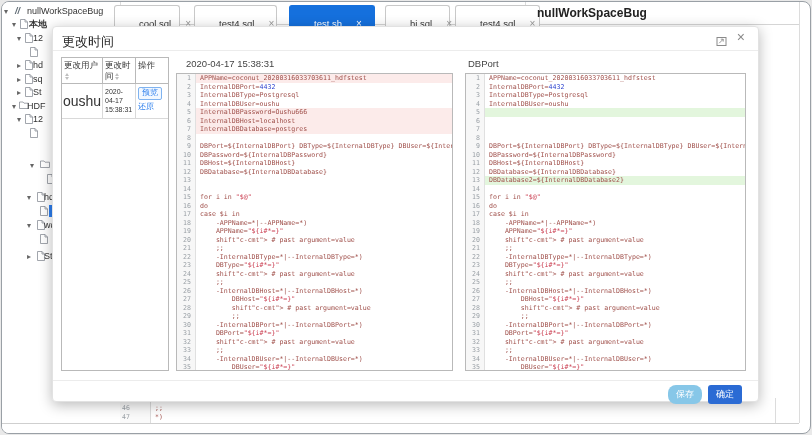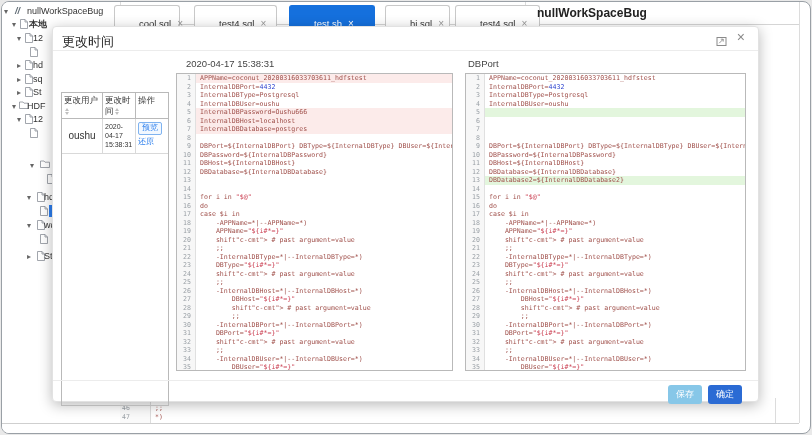--- a/index.html
+++ b/index.html
@@ -11,72 +11,72 @@
   .tree-row{position:absolute;height:13px;display:flex;align-items:center;font-size:9px;color:#333;white-space:nowrap;}
   .tree-row .exp{position:absolute;font-size:8px;color:#666;line-height:13px;}
   .tree-row .ticon{position:absolute;top:1px;}
   .tree-row .tlabel{position:absolute;line-height:13px;}
   .tree-row .caret{position:absolute;top:0;width:3px;height:12px;background:#2d7ff0;}
   .proj-icon{font-style:italic;font-weight:bold;color:#5b6770;font-size:9px;}
   .vdiv{position:absolute;width:1px;background:#dcdcdc;}
   .hdiv{position:absolute;height:1px;background:#cfcfcf;}
 
   .tabbar{position:absolute;left:118px;top:0;width:679px;height:22px;border-bottom:1px solid #d5d5d5;}
-  .tab{position:absolute;top:3px;height:36px;border:1px solid #c9c9c9;border-bottom:none;border-radius:3px 3px 0 0;background:#fff;display:flex;align-items:center;gap:6px;padding:0 24px;font-size:9.5px;color:#333;box-sizing:border-box;}
+  .tab{position:absolute;top:3px;height:36px;border:1px solid #c9c9c9;border-bottom:none;border-radius:3px 3px 0 0;background:#fff;display:flex;align-items:center;gap:14px;padding:0 24px;font-size:9.5px;color:#333;box-sizing:border-box;}
   .tab.active{background:#1570dd;border-color:#1570dd;color:#fff;}
   .tab .x{font-size:10px;color:#999;line-height:1;}
   .tab.active .x{color:#fff;}
 
   .bg-right-title{position:absolute;left:535px;top:4px;font-size:12px;font-weight:bold;color:#222;}
 
   .bg-gutter{position:absolute;left:118px;top:400px;width:31px;height:21px;background:#fafafa;border-right:1px solid #ddd;box-sizing:border-box;}
   .bg-edline{position:absolute;font-family:"DejaVu Sans Mono","Liberation Mono",monospace;font-size:6.5px;height:9px;line-height:9px;}
   .bg-edline .n{position:absolute;left:120px;width:24px;text-align:left;color:#9aa0a6;}
   .bg-edline .c{position:absolute;left:153px;color:#a0504b;}
 
   
   .modal{position:absolute;left:50px;top:24px;width:707px;height:376px;background:#fff;border:1px solid #e2e2e2;border-radius:4px;box-shadow:0 3px 14px rgba(0,0,0,.28);z-index:10;box-sizing:border-box;}
   .m-title{position:absolute;left:9px;top:6px;font-size:13px;color:#262626;}
   .m-exp{position:absolute;right:31px;top:6px;width:11px;height:11px;cursor:pointer;}
   .m-close{position:absolute;right:13px;top:2px;font-size:14px;color:#8a8a8a;cursor:pointer;}
   .m-hline{position:absolute;left:0;right:0;top:23px;border-top:1px solid #ececec;}
 
   
-  .vtable{position:absolute;left:8px;top:30px;width:108px;height:314px;border:1px solid #b9b9b9;box-sizing:border-box;font-size:8.5px;color:#333;margin-top:35px;}
+  .vtable{position:absolute;left:8px;top:30px;width:108px;height:314px;border:1px solid #b9b9b9;box-sizing:border-box;font-size:8.5px;color:#333;}
   .vt-head{display:flex;border-bottom:1px solid #b9b9b9;}
   .vt-hc{padding:2px 2px;box-sizing:border-box;border-right:1px solid #b9b9b9;line-height:1.25;}
   .vt-hc:last-child{border-right:none;}
   .vt-row{display:flex;border-bottom:1px solid #d9d9d9;}
   .vt-c{padding:3px 2px;box-sizing:border-box;border-right:1px solid #d9d9d9;font-size:7px;line-height:1.3;word-wrap:break-word;}
   .vt-c:last-child{border-right:none;}
   .cw1{width:41px;}.cw2{width:33px;}.cw3{width:32px;}
   .sorter{display:inline-flex;flex-direction:column;vertical-align:middle;margin-left:1px;}
   .sorter i{width:0;height:0;border-left:2.5px solid transparent;border-right:2.5px solid transparent;display:block;}
   .sorter .up{border-bottom:3px solid #bfbfbf;margin-bottom:1px;}
   .sorter .dn{border-top:3px solid #bfbfbf;}
   .op-preview{display:inline-block;border:1px solid #7fb3f0;border-radius:2px;background:#f2f8ff;color:#2f80ed;padding:0 3px;font-size:8px;cursor:pointer;}
   .op-restore{display:block;color:#2f80ed;font-size:8px;margin-top:2px;cursor:pointer;}
-  .vt-c.user{font-size:10px;display:flex;align-items:center;justify-content:center;}
+  .vt-c.user{font-size:14px;display:flex;align-items:center;justify-content:center;}
 
   
   .diff-title{position:absolute;top:31px;font-size:9.5px;color:#444;}
   .code-box{position:absolute;top:46px;height:298px;border:1px solid #b9b9b9;box-sizing:border-box;overflow:hidden;background:#fff;}
   .cl{display:flex;height:8.5px;font-family:"DejaVu Sans Mono","Liberation Mono",monospace;font-size:6.6px;line-height:8.5px;white-space:pre;}
   .cl .g{width:19px;flex:0 0 19px;text-align:right;padding-right:4px;color:#9aa0a6;background:#f7f7f7;border-right:1px solid #e0e0e0;box-sizing:border-box;}
   .cl .t{flex:1;padding-left:4px;color:#a0504b;overflow:hidden;}
   .cl.del .t{background:#fcebea;}
   .cl.add .t{background:#e3f6dd;}
   .c-str{color:#cc4456;}
   .c-num{color:#2c43cf;}
 
   
   .m-fline{position:absolute;left:0;right:0;top:353px;border-top:1px solid #ececec;}
   .m-footer{position:absolute;right:16px;top:358px;display:flex;gap:6px;}
   .btn{border:none;border-radius:3px;color:#fff;font-size:9px;padding:3px 8px;cursor:pointer;font-family:inherit;}
-  .btn-save{background:#87c7e8;}
+  .btn-save{background:#87c7e8;border-radius:8px;}
   .btn-ok{background:#2b6bd4;}
 </style>
 </head>
 <body>
 
 <div class="window">
 
   <div class="tree" id="tree">
       <div class="tree-row" style="top: 3px; left: 0px; width: 118px;">
         <span class="exp" style="left: 2px;">▾</span>

